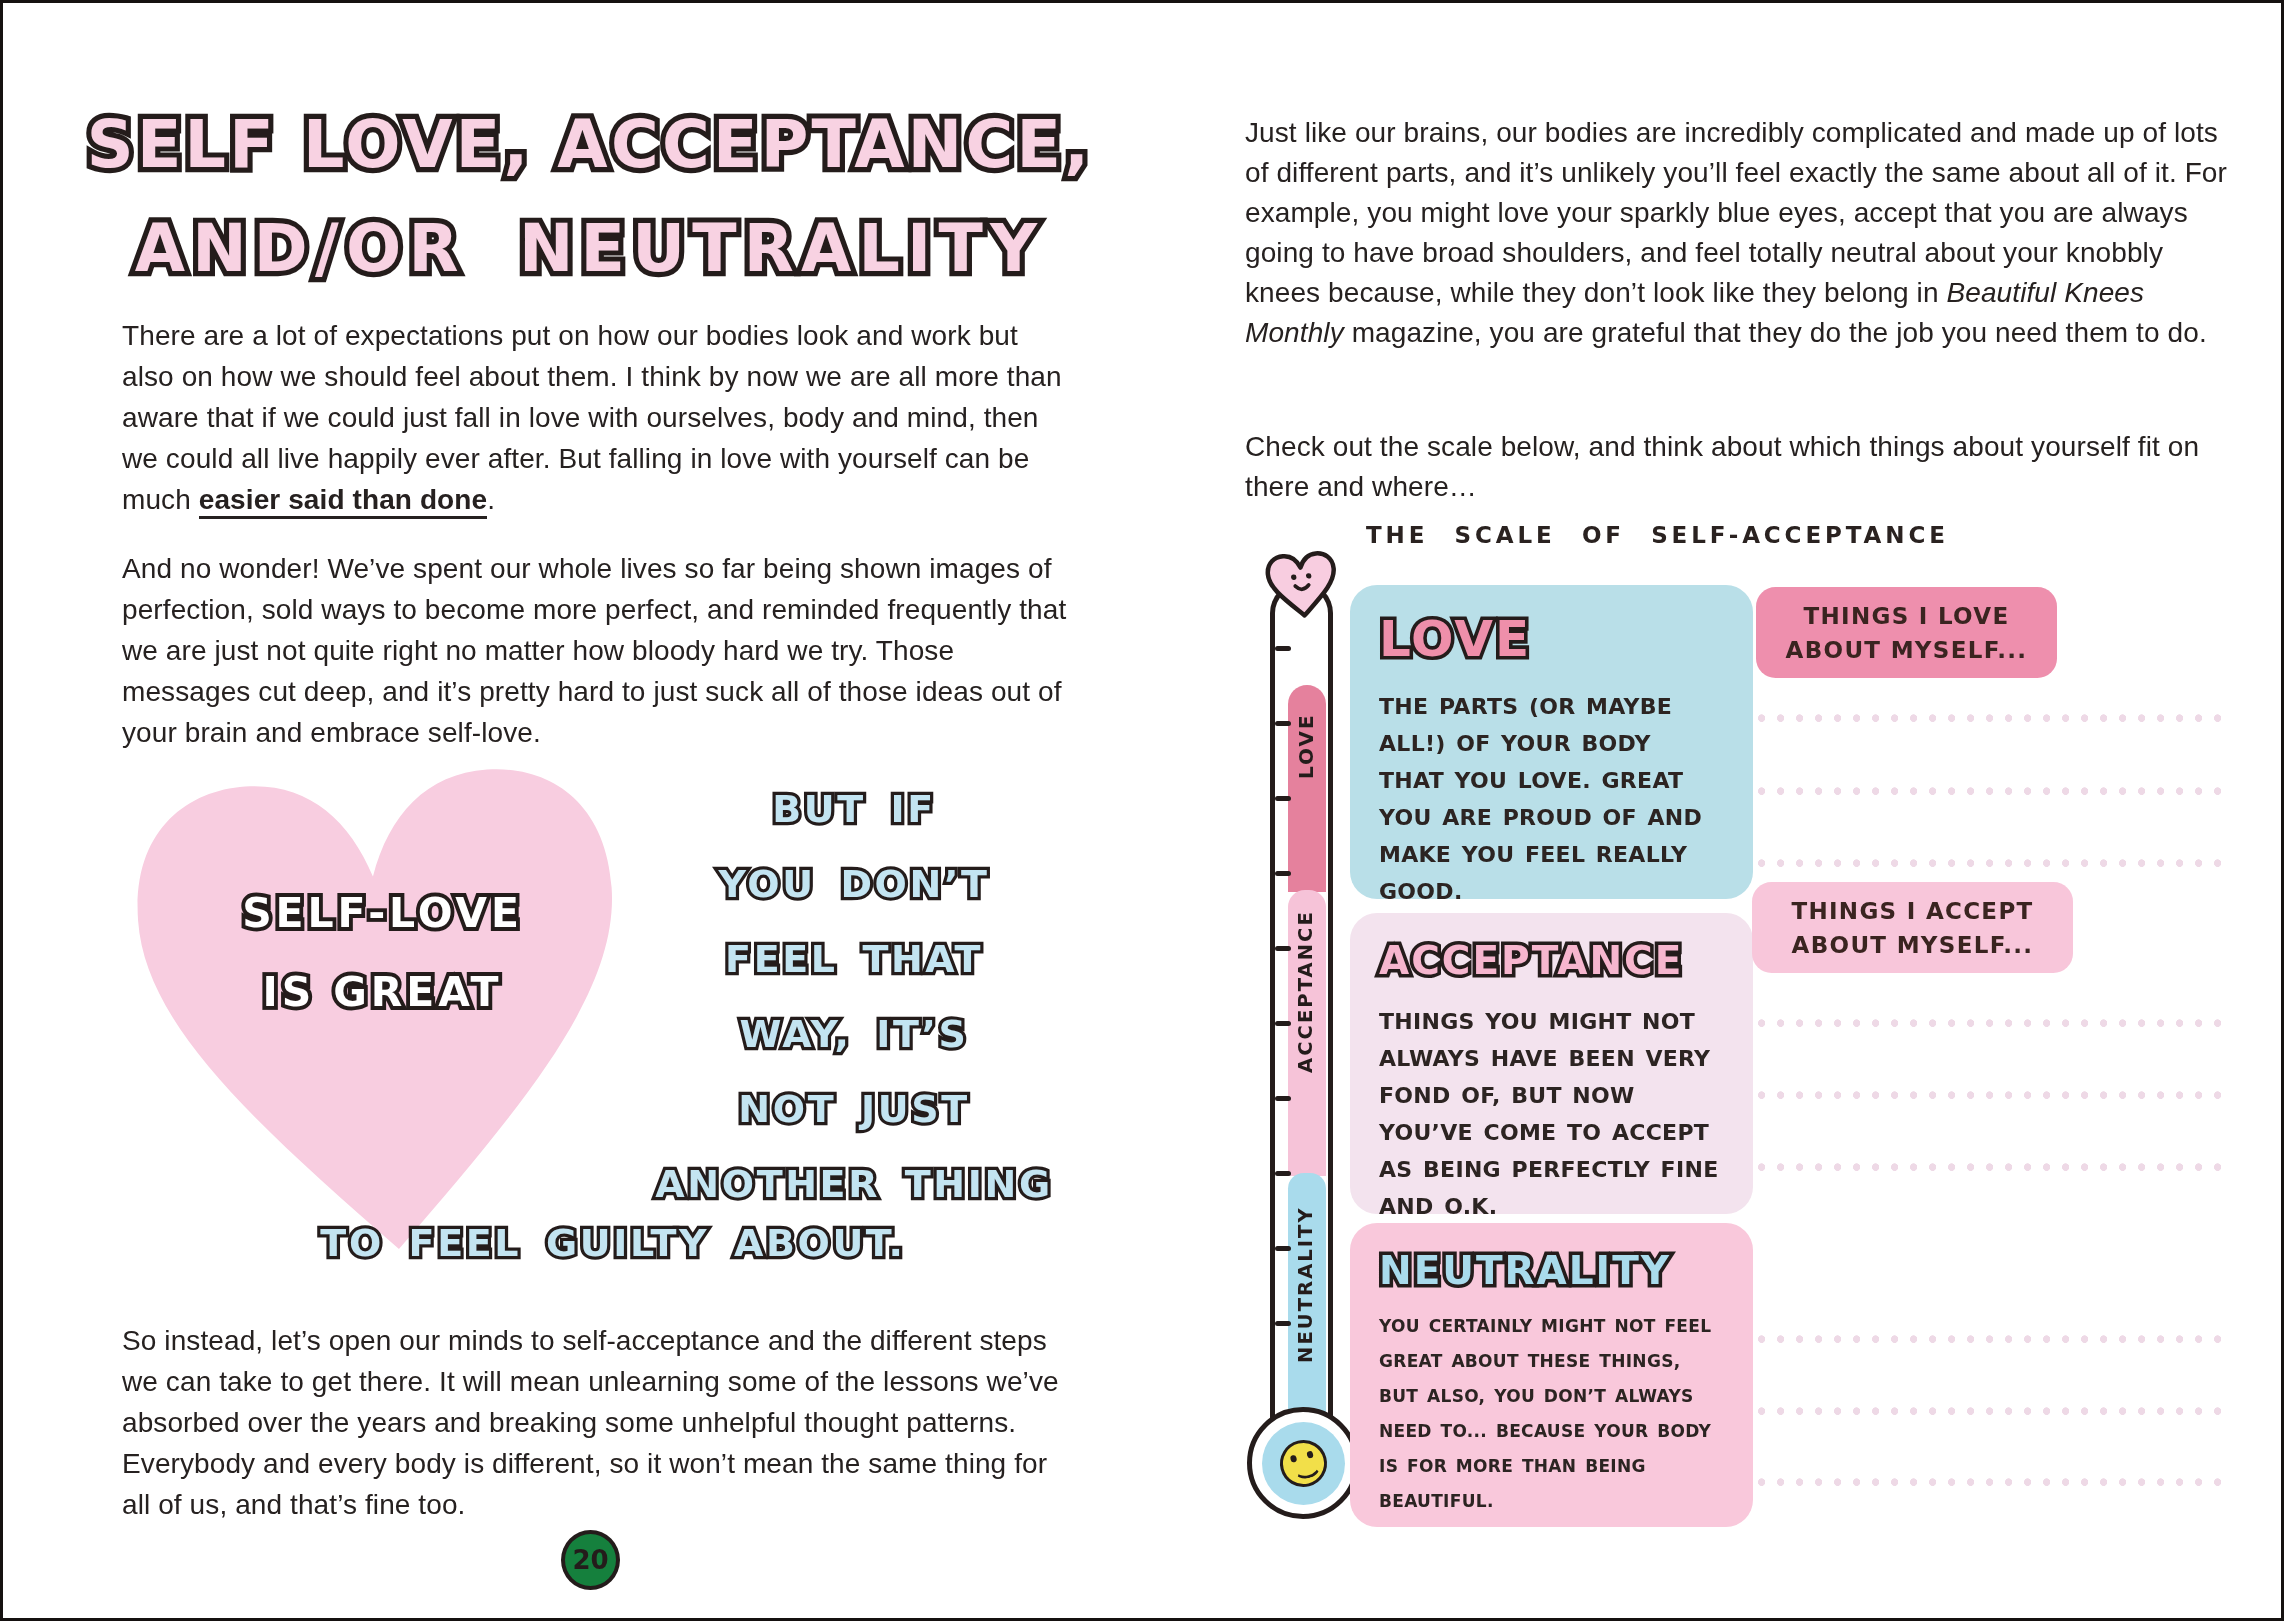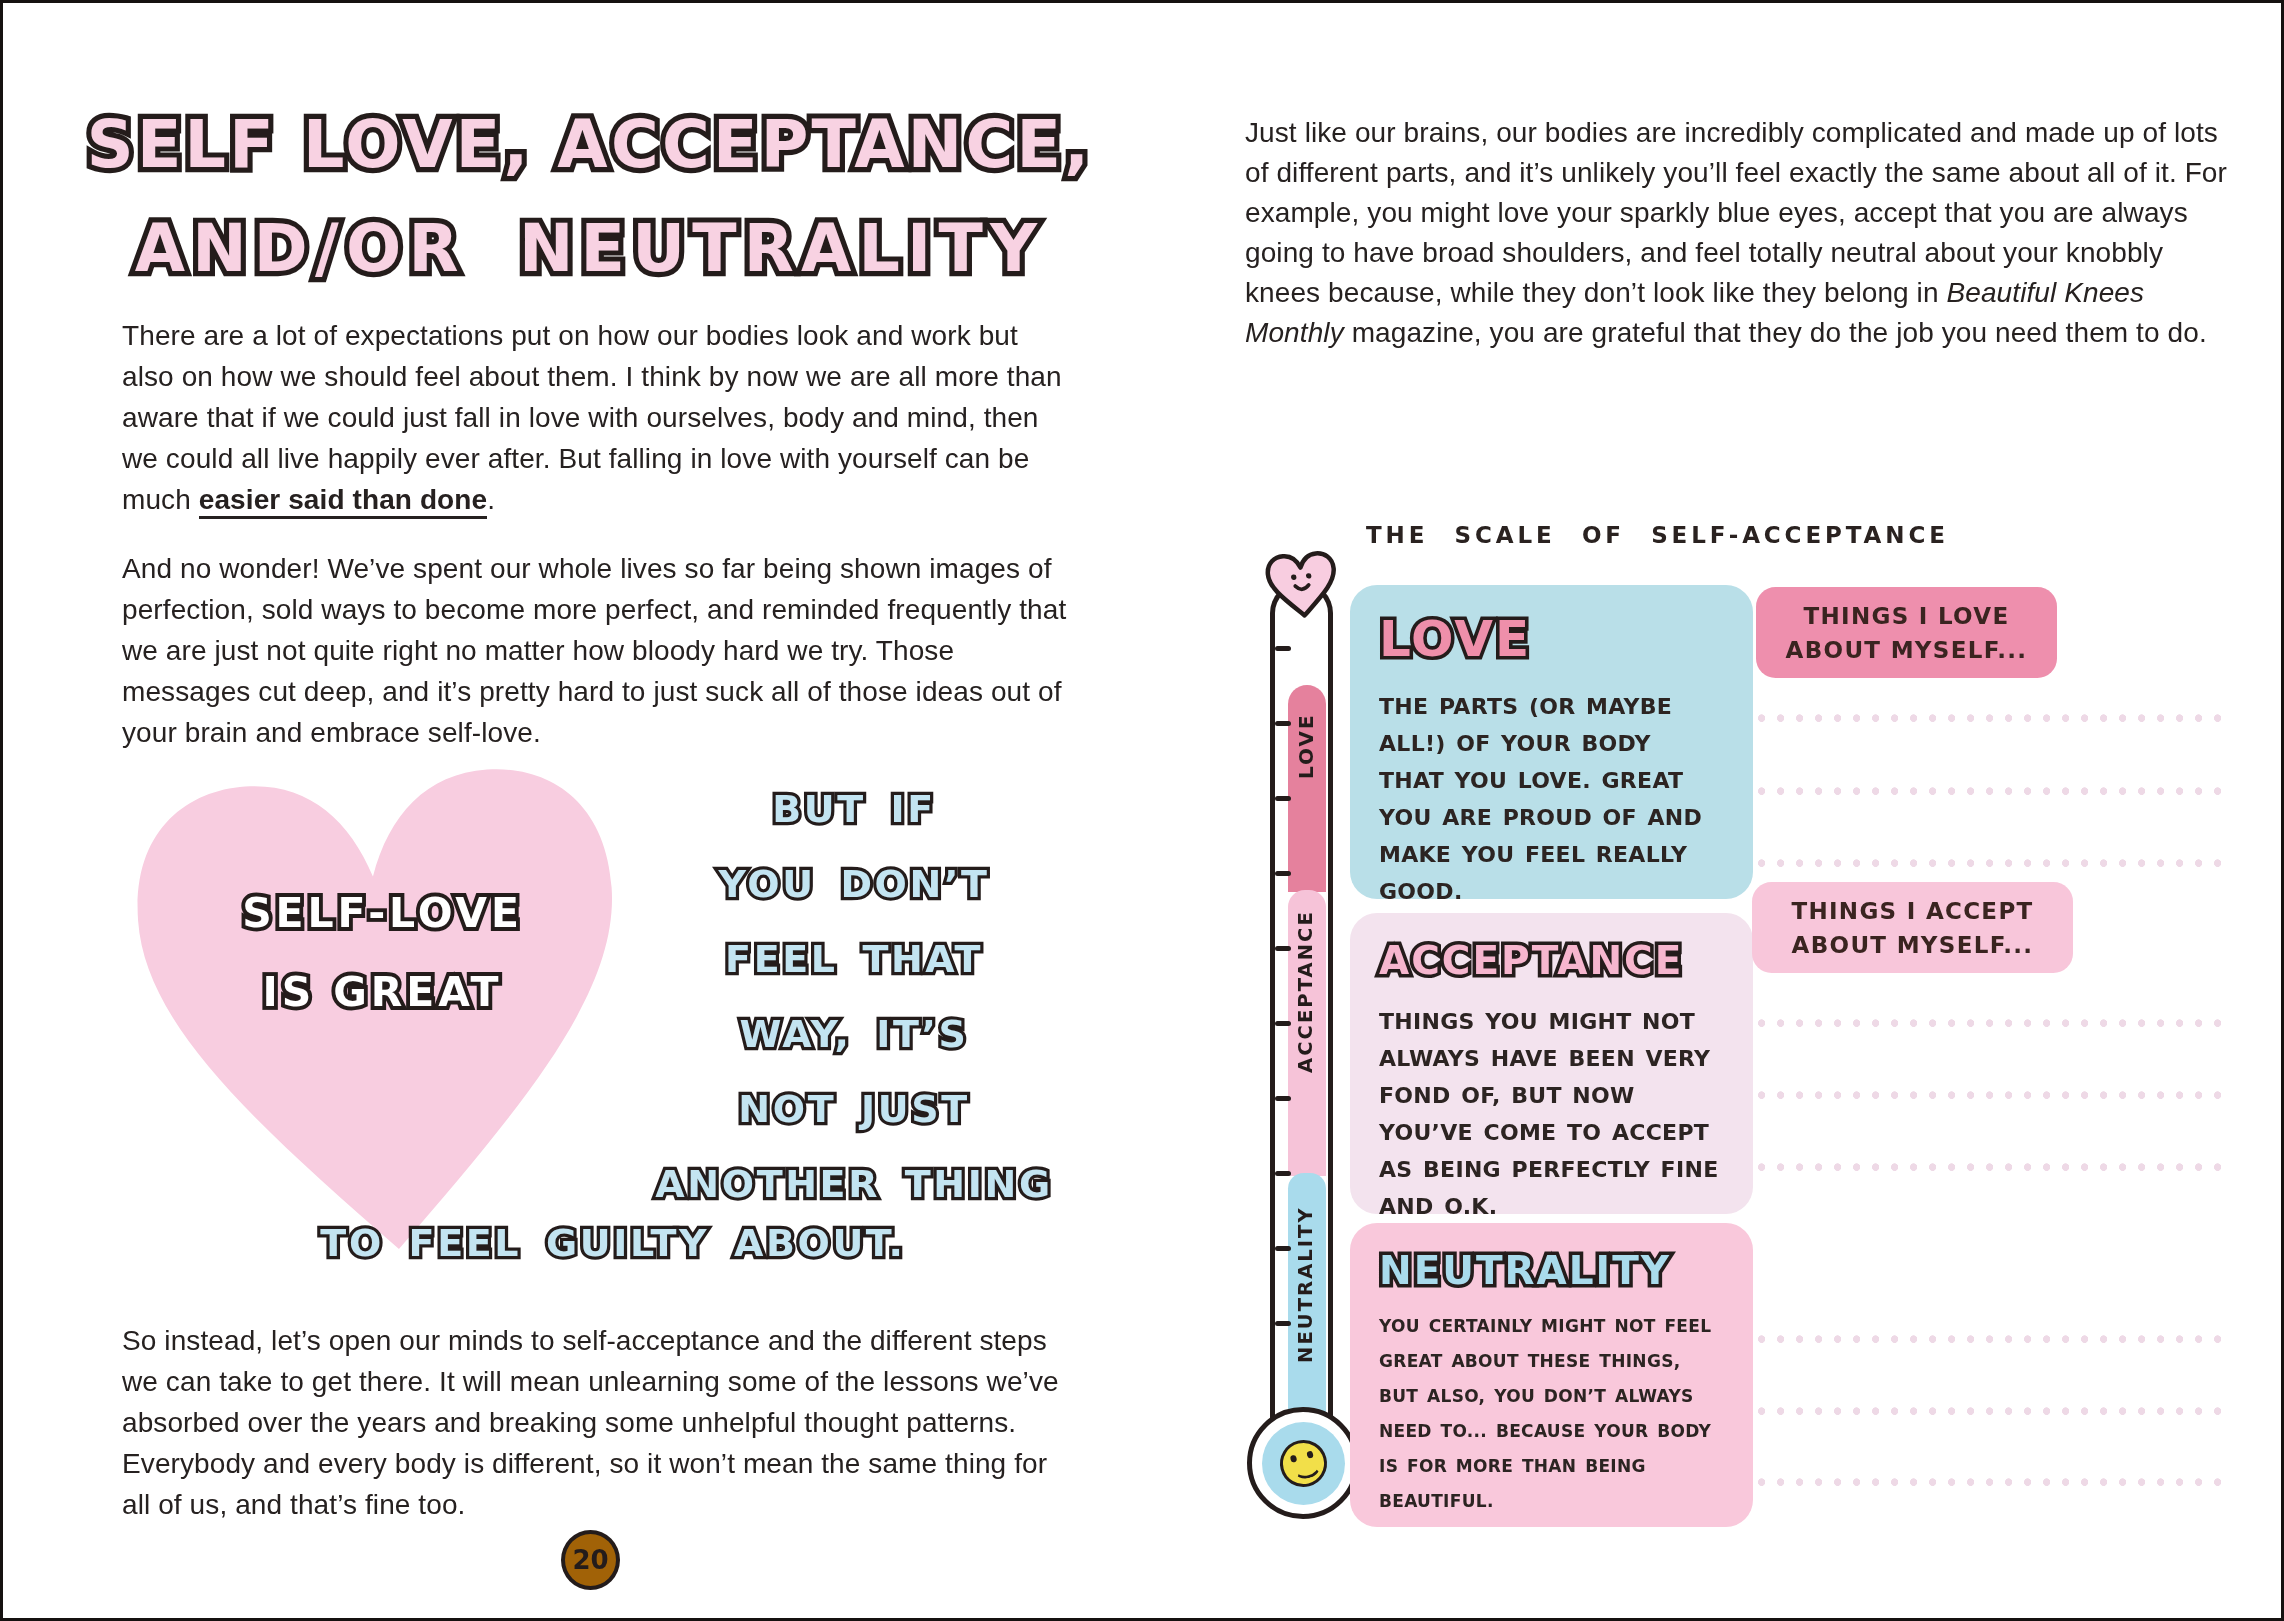--- a/index.html
+++ b/index.html
@@ -44,21 +44,21 @@
   .heart-text .bub { font-size:41px; letter-spacing:3.9px; }
   .heart-text .bf  { color:#ffffff; }
 
   .quote { position:absolute; left:626px; top:768px; width:450px; }
   .q-line { height:75px; display:flex; align-items:center; justify-content:center; }
   .quote .bub, .q-wide .bub { font-size:38px; letter-spacing:2.6px; word-spacing:9px; }
   .quote .bf, .q-wide .bf { color:#c3e4f1; }
   .q-wide { position:absolute; left:134px; top:1218px; width:952px; text-align:center; }
 
   .page-badge { position:absolute; left:558px; top:1527px; width:59px; height:60px;
-    background:#a16207; border:4.6px solid #241c1b; border-radius:50%;
+    background:#15803d; border:4.6px solid #241c1b; border-radius:50%;
     display:flex; align-items:center; justify-content:center;
     font-family:"DejaVu Sans", sans-serif; font-weight:700; font-size:26px; color:#241c1b; }
 
   
   .scale-heading { position:absolute; left:1363px; top:519px; width:783px;
     font-family:"DejaVu Sans", sans-serif; font-weight:700; font-size:23px;
     letter-spacing:3.9px; word-spacing:14.3px; color:#2a2220; }
 
   .tube { position:absolute; left:1267px; top:579px; width:63px; height:858px;
     border:5.9px solid #241c1b; border-bottom:none; border-radius:31px 31px 0 0; background:#fff; }
@@ -178,20 +178,21 @@
 
     <div class="page-badge">
       <span>20</span>
     </div>
   </section>
 
   <section class="page">
 
     <p class="body pa"><span>Just like our brains, our bodies are incredibly complicated and made up of lots of different parts, and it’s unlikely you’ll feel exactly the same about all of it. For example, you might love your sparkly blue eyes, accept that you are always going to have broad shoulders, and feel totally neutral about your knobbly knees because, while they don’t look like they belong in </span><em class="mag">Beautiful Knees Monthly</em><span> magazine, you are grateful that they do the job you need them to do.</span></p>
 
+    <p class="body pb">Check out the scale below, and think about which things about yourself fit on there and where…</p>
 
     <h2 class="scale-heading">THE SCALE OF SELF-ACCEPTANCE</h2>
 
     <div>
       <div class="tube">
         <div class="seg seg-love"></div>
         <div class="seg seg-accept"></div>
         <div class="seg seg-neutral"></div>
         <div class="tick" style="top:59px"></div>
         <div class="tick" style="top:134px"></div>

